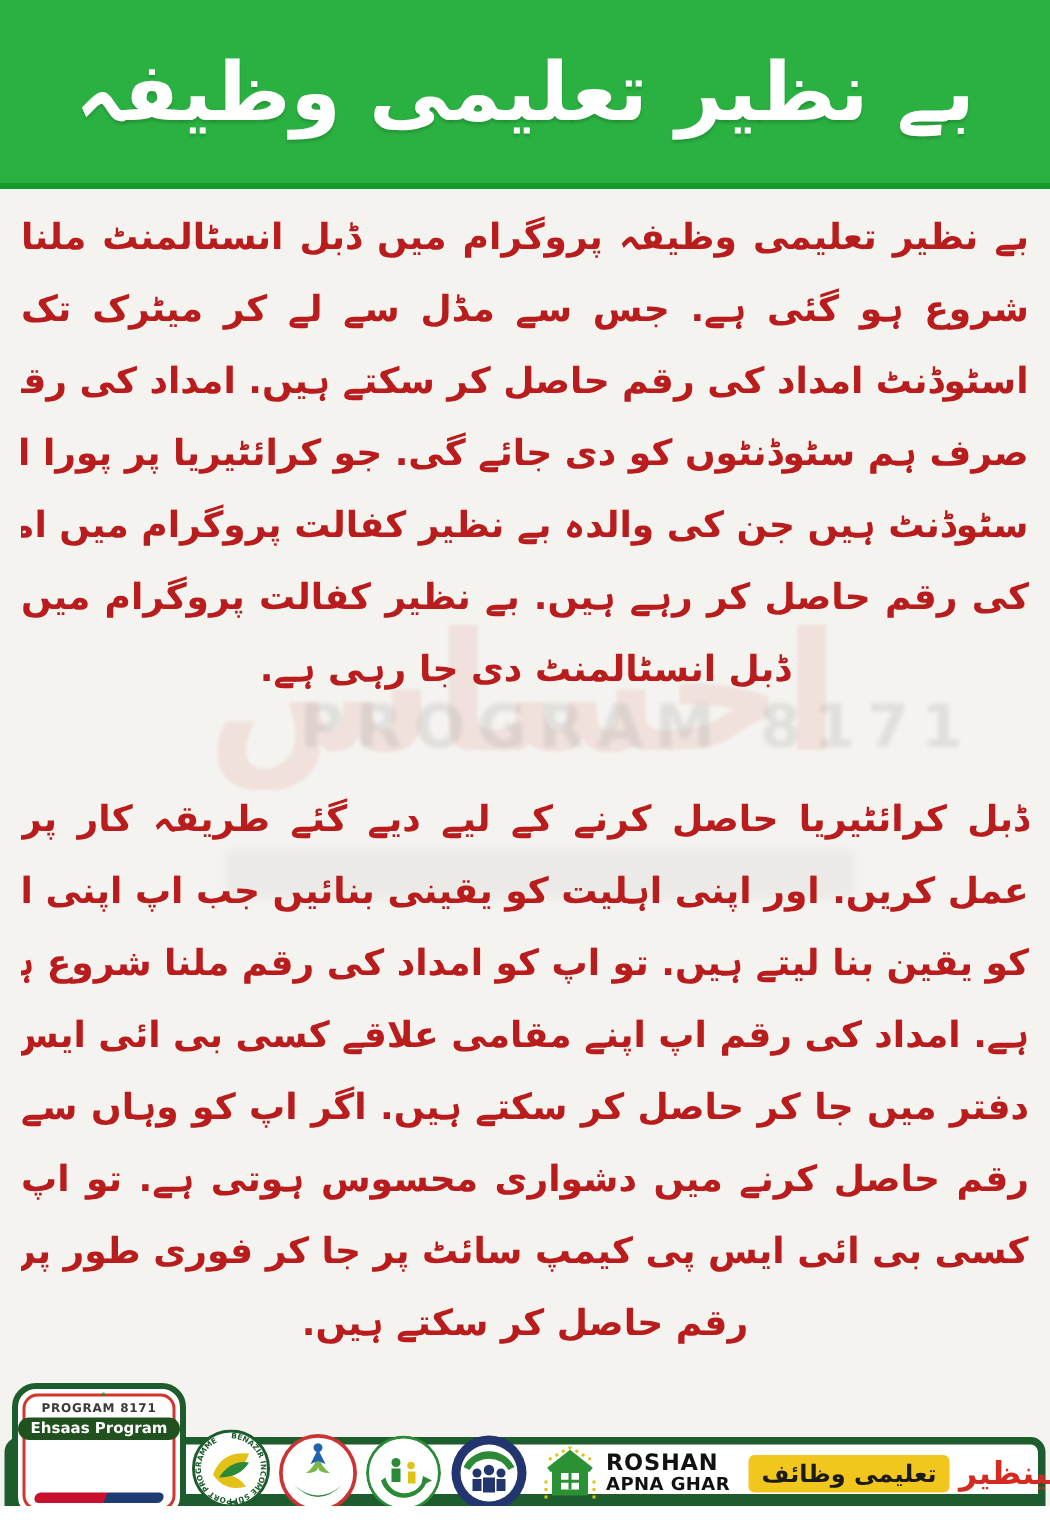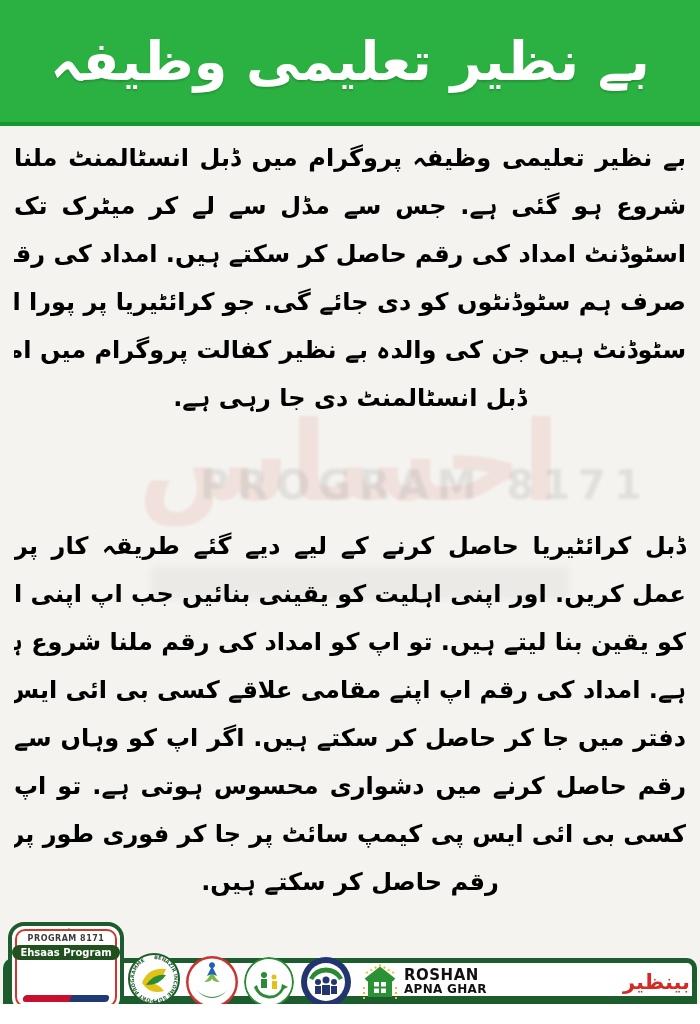--- a/index.html
+++ b/index.html
@@ -39,21 +39,21 @@
     letter-spacing:8px;filter:blur(1.5px);
   }
   .wm-bar{
     top:566px;left:150px;width:420px;height:34px;
     background:#b9b9b9;opacity:.14;border-radius:6px;filter:blur(3px);
   }
   
   .para{
     position:absolute;left:14px;right:14px;
     direction:rtl;
-    color:#000000;
+    color:#b91c1c;
   }
   .para .line{
     font-size:24px;
     font-weight:700;
     line-height:48px;
     white-space:nowrap;
     text-align:justify;
     text-align-last:justify;
     overflow:hidden;
   }
@@ -141,20 +141,21 @@
   <div class="wm wm-ehsaas">احساس</div>
   <div class="wm wm-program">PROGRAM 8171</div>
   <div class="wm wm-bar"></div>
 
   <div class="para" id="para1">
     <div class="line">بے نظیر تعلیمی وظیفہ پروگرام میں ڈبل انسٹالمنٹ ملنا</div>
     <div class="line">شروع ہو گئی ہے. جس سے مڈل سے لے کر میٹرک تک</div>
     <div class="line">اسٹوڈنٹ امداد کی رقم حاصل کر سکتے ہیں. امداد کی رقم</div>
     <div class="line">صرف ہم سٹوڈنٹوں کو دی جائے گی. جو کرائٹیریا پر پورا اتریں گے. یا وہ</div>
     <div class="line">سٹوڈنٹ ہیں جن کی والدہ بے نظیر کفالت پروگرام میں امداد</div>
+    <div class="line">کی رقم حاصل کر رہے ہیں. بے نظیر کفالت پروگرام میں</div>
     <div class="line center">ڈبل انسٹالمنٹ دی جا رہی ہے.</div>
   </div>
 
   <div class="para" id="para2">
     <div class="line">ڈبل کرائٹیریا حاصل کرنے کے لیے دیے گئے طریقہ کار پر</div>
     <div class="line">عمل کریں. اور اپنی اہلیت کو یقینی بنائیں جب اپ اپنی اہلیت</div>
     <div class="line">کو یقین بنا لیتے ہیں. تو اپ کو امداد کی رقم ملنا شروع ہو جاتی</div>
     <div class="line">ہے. امداد کی رقم اپ اپنے مقامی علاقے کسی بی ائی ایس پی کے</div>
     <div class="line">دفتر میں جا کر حاصل کر سکتے ہیں. اگر اپ کو وہاں سے</div>
     <div class="line">رقم حاصل کرنے میں دشواری محسوس ہوتی ہے. تو اپ</div>
@@ -229,17 +230,18 @@
         <path d="M20 21 v11 M14 26.5 h12" stroke="#2a9235" stroke-width="2"></path>
       </svg>
       <div class="roshan-text">
         <div class="roshan-l1">ROSHAN</div>
         <div class="roshan-l2">APNA GHAR</div>
       </div>
     </div>
 
     <div class="spacer"></div>
 
+    <div class="badge-yellow">تعلیمی وظائف</div>
     <div class="benazir-red">بینظیر</div>
 
   </div>
 
 </div>
 
 </body></html>

